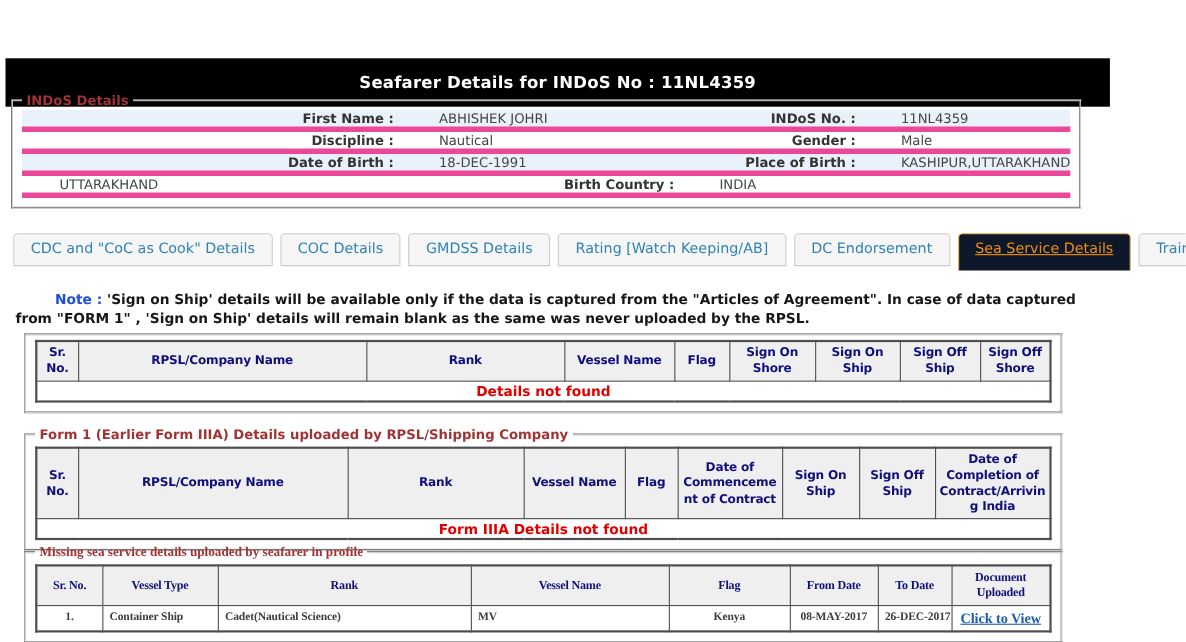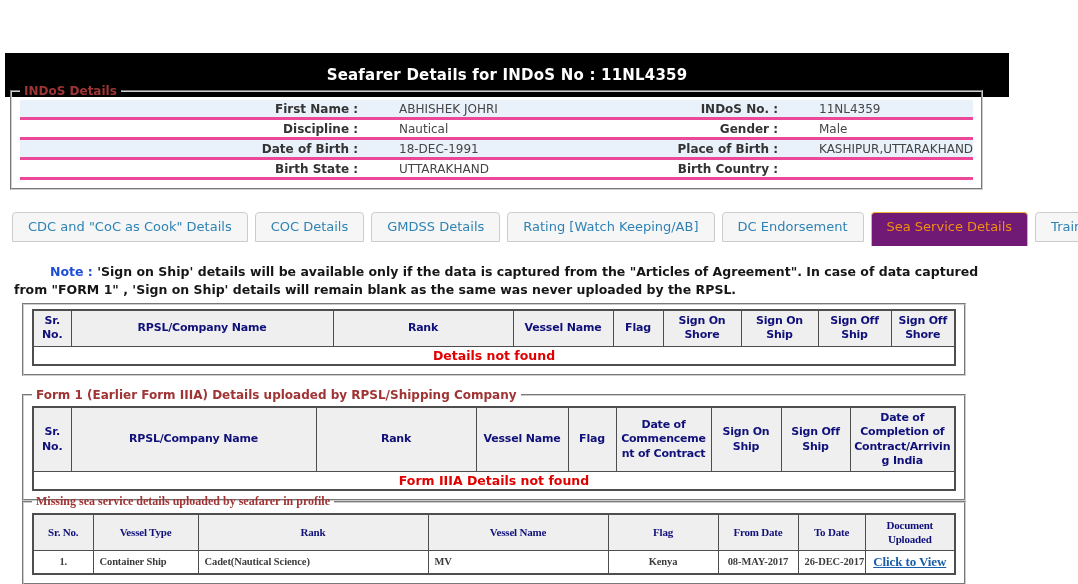--- a/index.html
+++ b/index.html
@@ -38,21 +38,21 @@
   .indos-fieldset {
     position: absolute; left: 10px; top: 84px;
     width: 812px;
   }
   .info-row {
     display: grid;
     grid-template-columns: 345px 255px 165px 1fr;
     align-items: center;
     height: 20px;
     font-size: 12px;
-    border-bottom: 3px solid #ec4899;
+    border-bottom: 5px solid #ec4899;
   }
   .info-row.alt { background: #e9f1fa; }
   .info-label {
     text-align: right; font-weight: bold; color: #333333;
     padding-right: 7px; white-space: nowrap;
   }
   .info-value { color: #454545; white-space: nowrap; margin-left: 34px; }
 
   
   .tabs {
@@ -63,25 +63,26 @@
     background: #f6f6f6;
     border: 1px solid #cccccc;
     border-radius: 4px 4px 0 0;
     padding: 6px 15px 7px 15px;
     font-size: 13px;
     color: #2e82b4;
     white-space: nowrap;
     cursor: pointer;
   }
   .tab.active {
-    background: #701a75;
+    background: #0f172a;
     border: 1px solid #f0b63c;
     border-bottom: none;
     color: #ef8f10;
     padding-bottom: 12px;
+    text-decoration: underline;
   }
 
   
   .note {
     position: absolute; left: 14px; top: 263px;
     width: 996px;
     font-size: 12.5px; font-weight: bold;
     color: #161616; line-height: 1.42;
   }
   .note-prefix { color: #1d4ed8; margin-left: 36px; }
@@ -147,23 +148,23 @@
     <span class="info-label">Gender :</span>
     <span class="info-value">Male</span>
   </div>
   <div class="info-row alt">
     <span class="info-label">Date of Birth :</span>
     <span class="info-value">18-DEC-1991</span>
     <span class="info-label">Place of Birth :</span>
     <span class="info-value">KASHIPUR,UTTARAKHAND</span>
   </div>
   <div class="info-row">
-    <span class="info-label">Birth State :</span>
     <span class="info-value">UTTARAKHAND</span>
     <span class="info-label">Birth Country :</span>
+    <span class="info-value">INDIA</span>
   </div>
 </fieldset>
 
 <div class="tabs">
   <div class="tab">CDC and "CoC as Cook" Details</div>
   <div class="tab">COC Details</div>
   <div class="tab">GMDSS Details</div>
   <div class="tab">Rating [Watch Keeping/AB]</div>
   <div class="tab">DC Endorsement</div>
   <div class="tab active">Sea Service Details</div>

